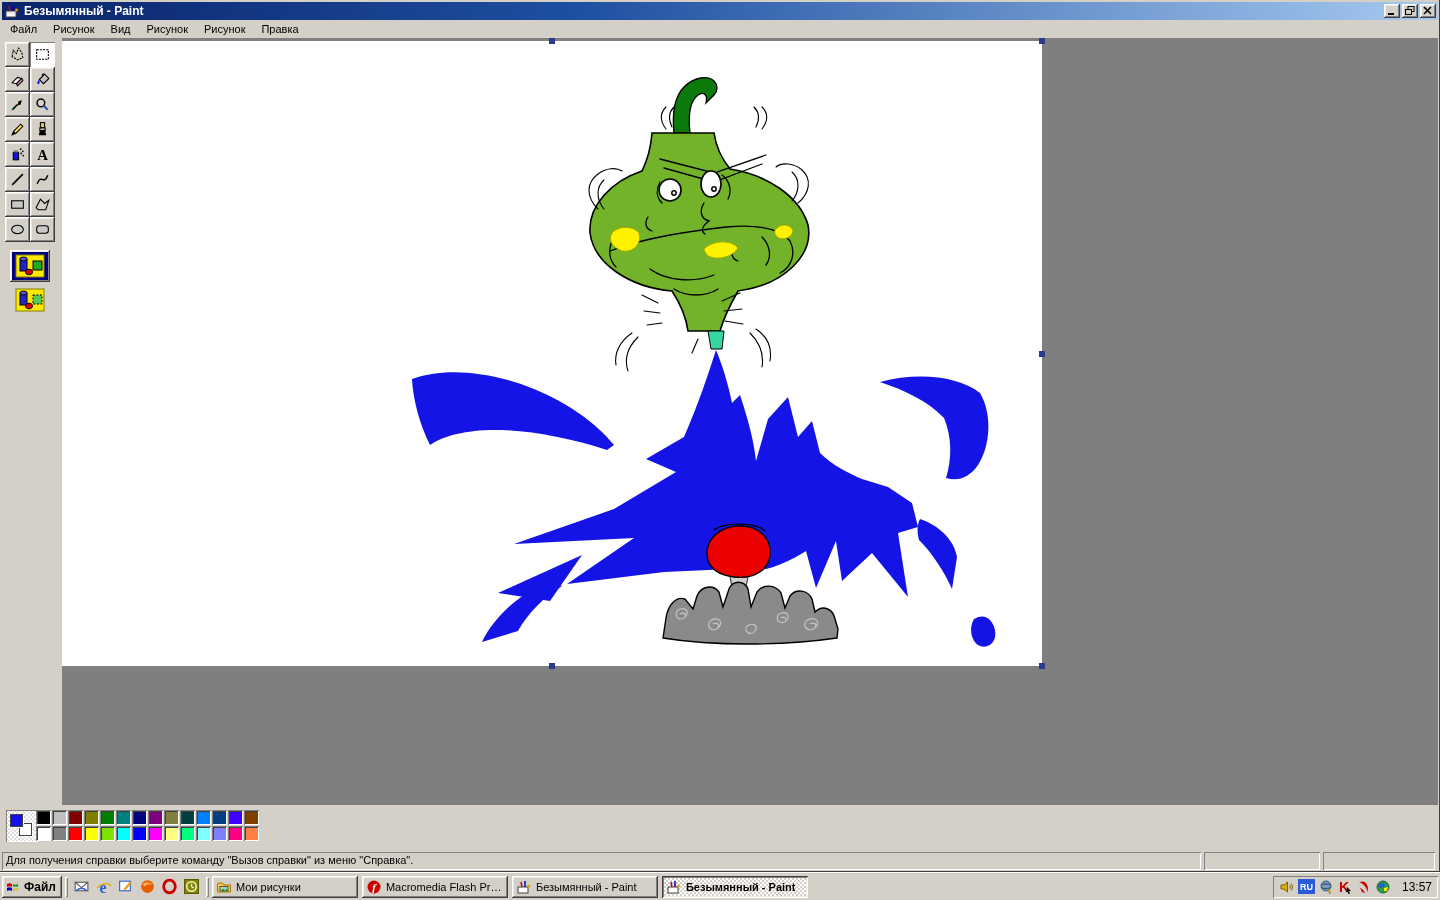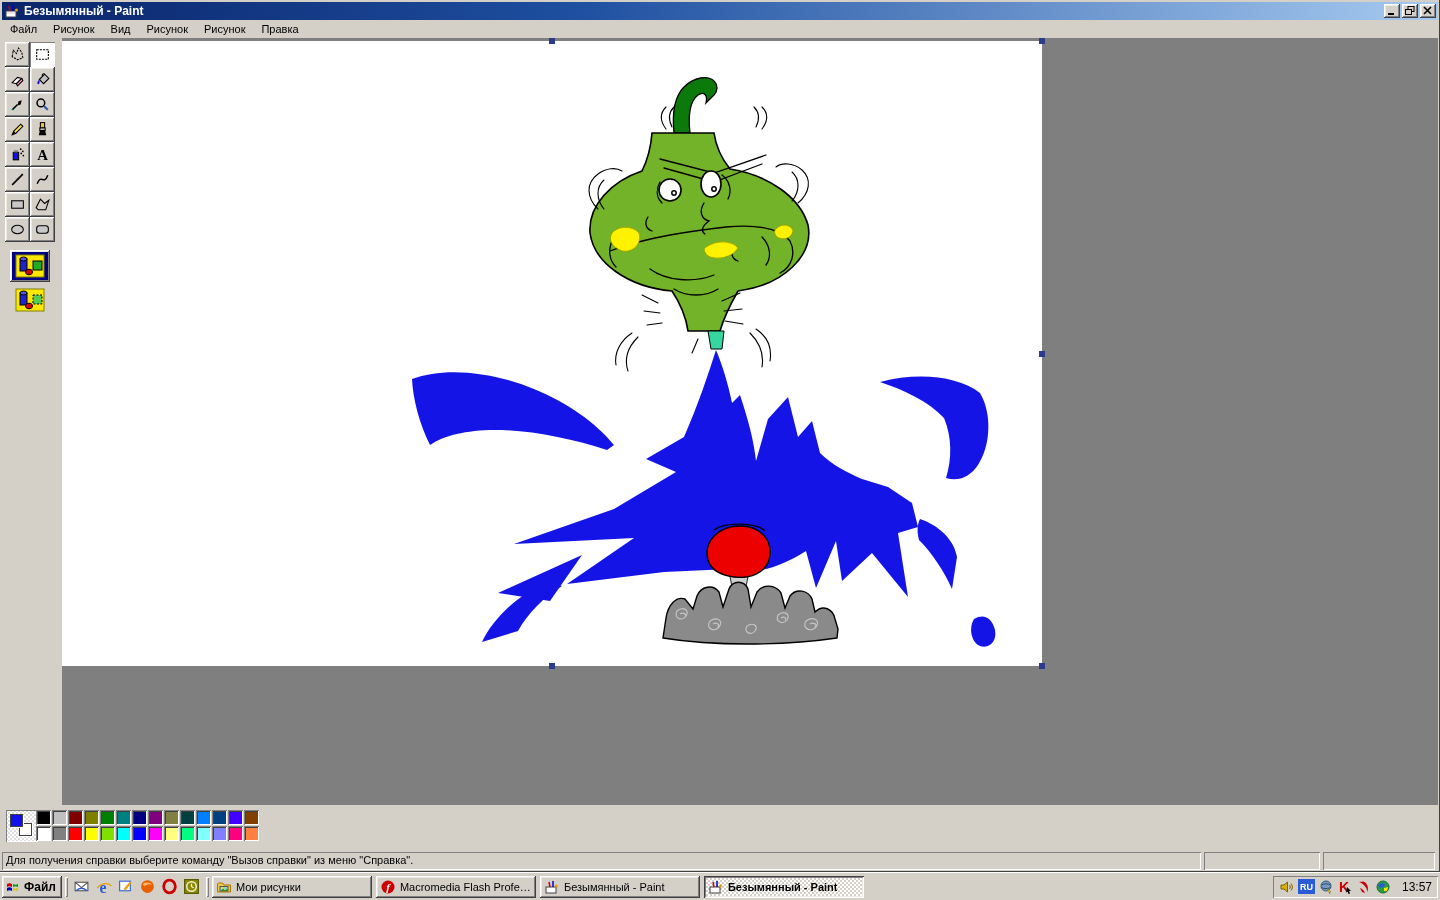--- a/index.html
+++ b/index.html
@@ -55,21 +55,21 @@
   #statusbar { position:absolute; left:2px; right:2px; bottom:2px; height:20px; display:flex; }
   .status-panel { height:18px; margin-top:2px; margin-right:3px; padding:2px 4px; background:#D4D0C8; white-space:nowrap; overflow:hidden; }
   #status-main { flex:1; }
   #status-p2 { width:116px; } #status-p3 { width:112px; }
 
   #taskbar { position:absolute; left:0; bottom:0; width:1440px; height:28px; background:#D4D0C8;
     border-top:1px solid #fff; display:flex; align-items:center; padding:0 2px; }
   #start-button { height:22px; padding:0 6px 0 3px; display:flex; align-items:center; font-weight:bold; font-size:12px; background:#D4D0C8; }
   .tb-sep { width:3px; height:20px; margin:0 3px; box-shadow: inset 1px 1px 0 #fff, inset -1px -1px 0 #808080; }
   .ql-icon { width:22px; height:22px; display:flex; align-items:center; justify-content:center; }
-  .task-btn { width:160px; height:22px; margin-right:4px; display:flex; align-items:center; padding:0 4px; background:#D4D0C8; overflow:hidden; white-space:nowrap; }
+  .task-btn { width:146px; height:22px; margin-right:4px; display:flex; align-items:center; padding:0 4px; background:#D4D0C8; overflow:hidden; white-space:nowrap; }
   .task-btn span { overflow:hidden; text-overflow:ellipsis; }
   .task-btn.active { font-weight:bold;
     background-image:repeating-conic-gradient(#FFFFFF 0% 25%, #D4D0C8 0% 50%); background-size:4px 4px; }
   .task-icon { margin-right:4px; flex:none; }
   #tray { margin-left:auto; height:22px; display:flex; align-items:center; padding:0 6px; gap:3px; }
   #lang-indicator { width:17px; height:15px; background:#2A5BD7; color:#fff; font-weight:bold; font-size:9px;
     display:flex; align-items:center; justify-content:center; }
   #clock { margin-left:8px; font-size:12px; }
 </style>
 </head>

